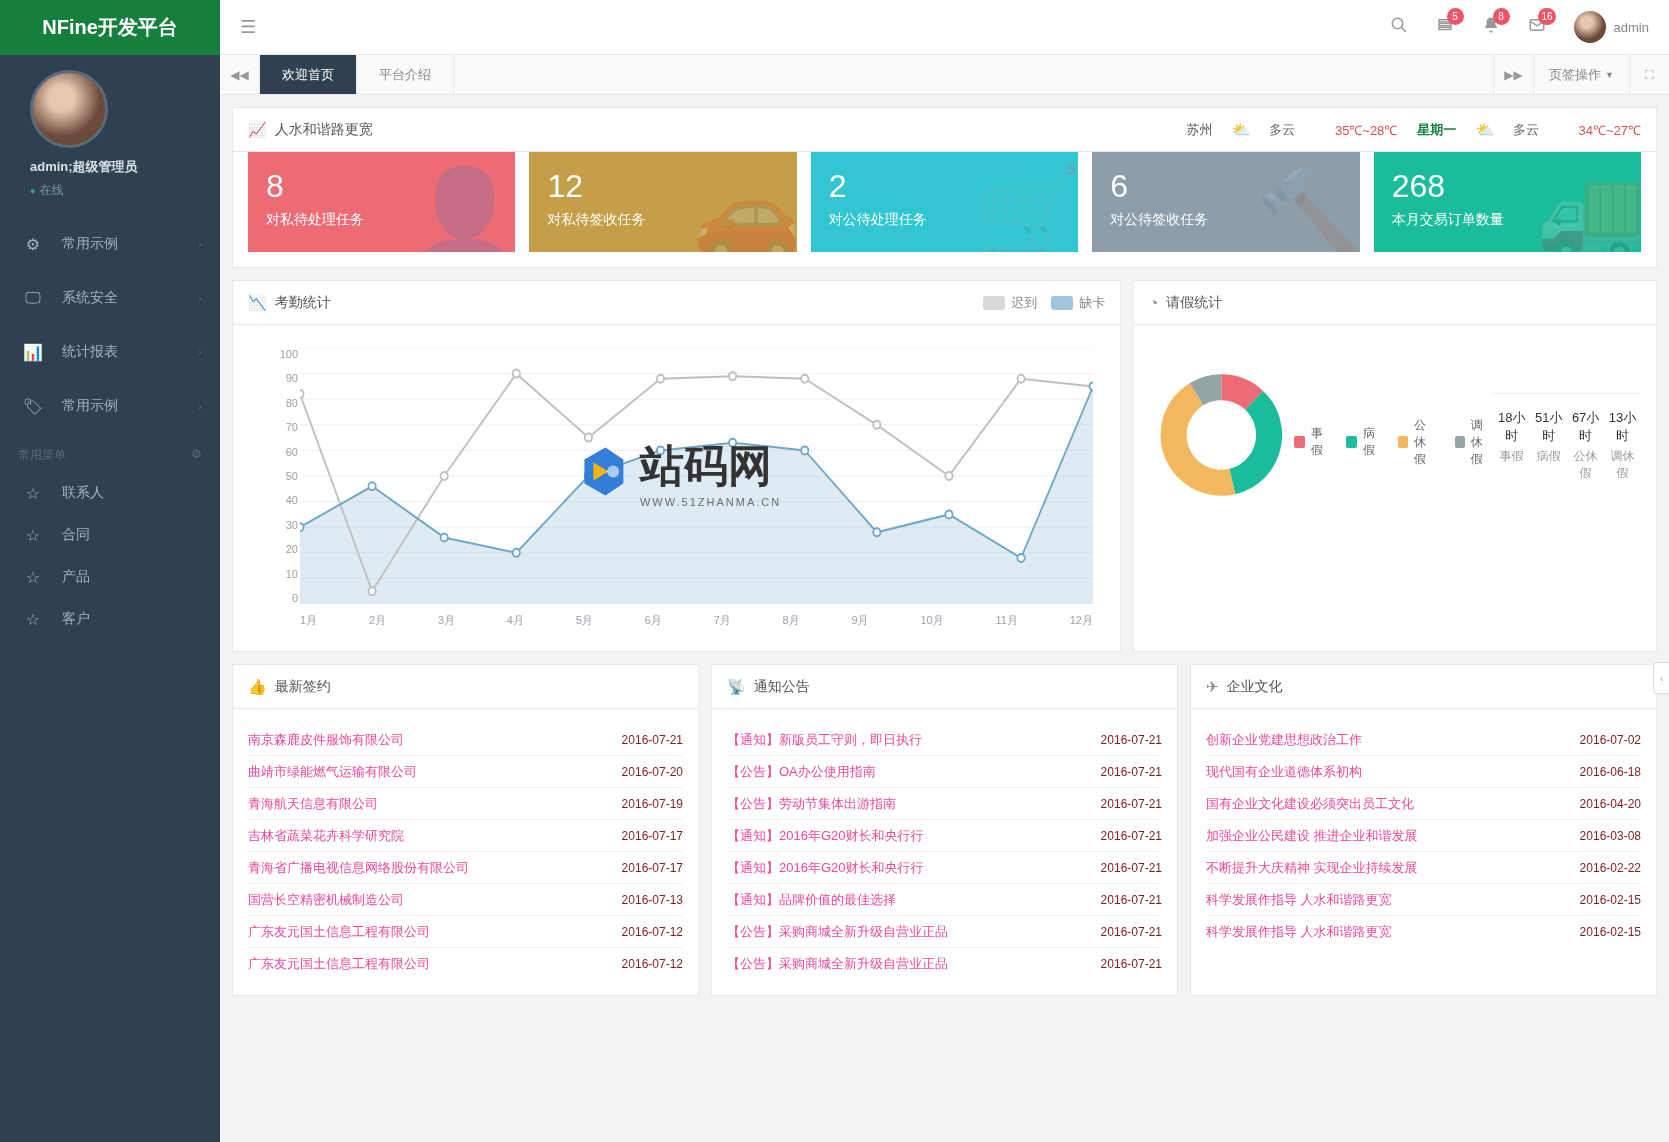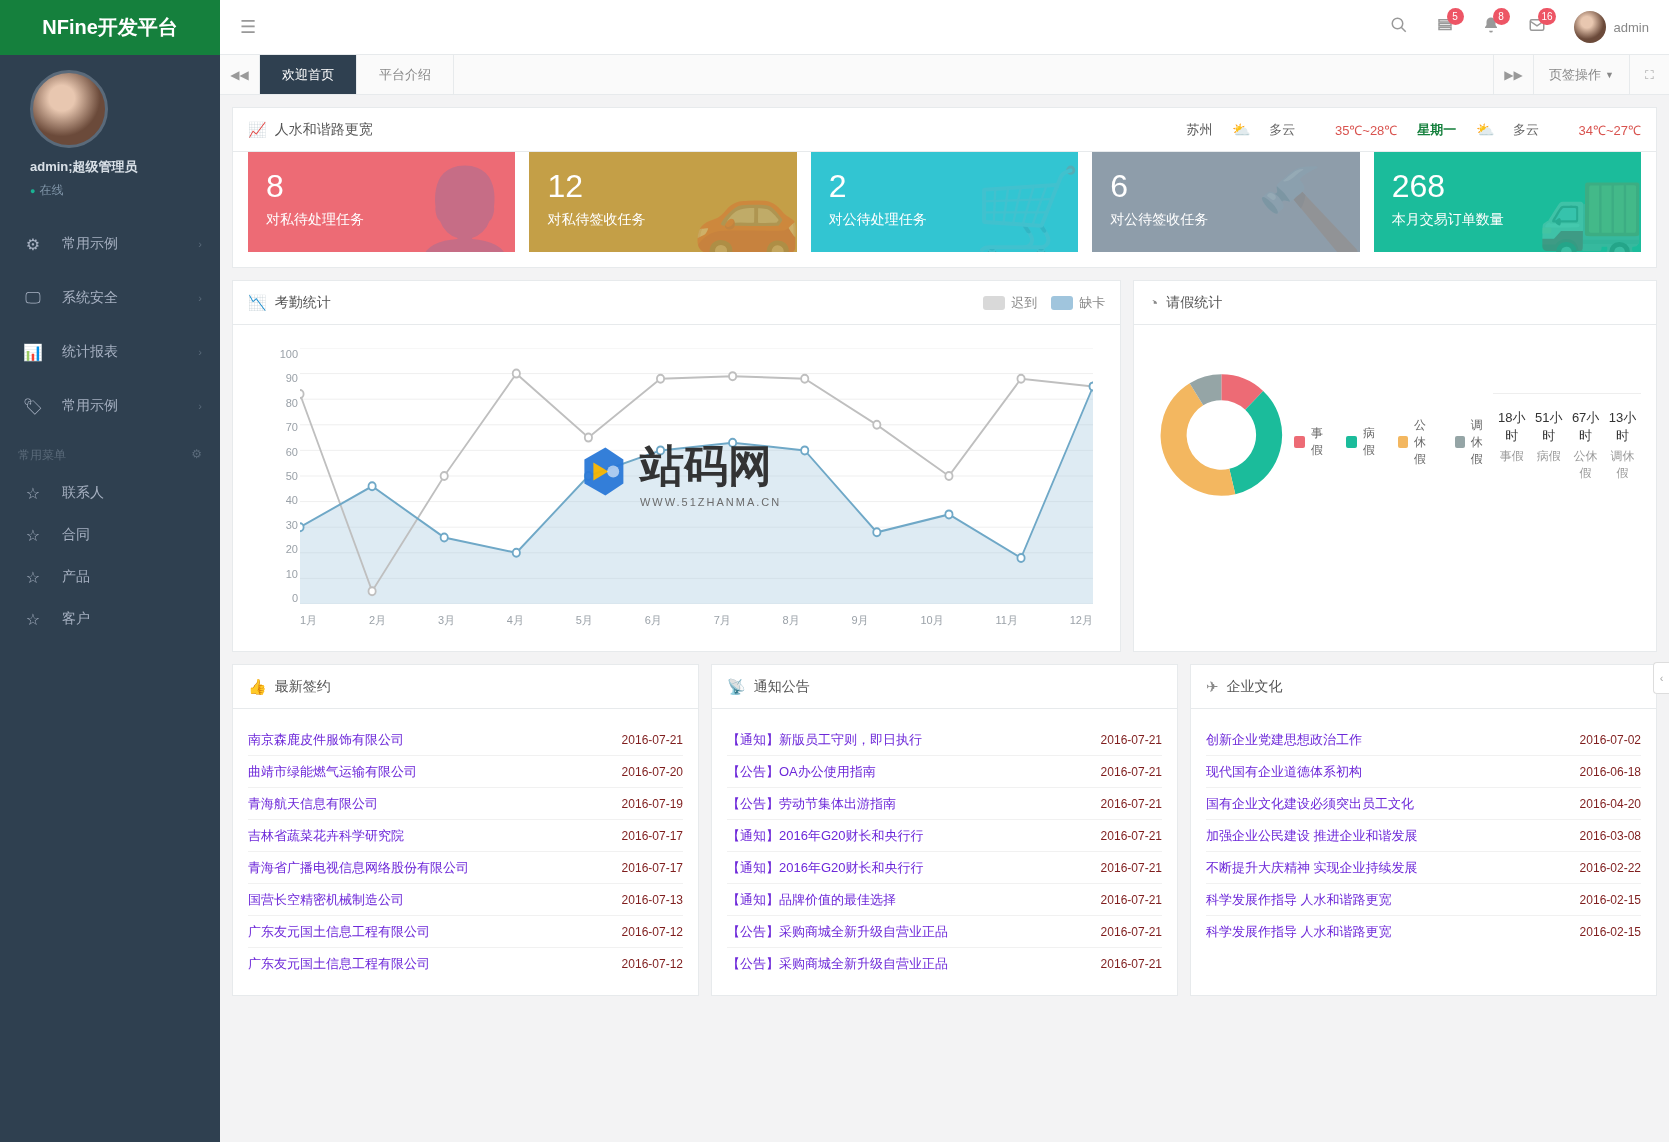--- a/index.html
+++ b/index.html
@@ -93,21 +93,21 @@
 .stats { display: flex; border-top: 1px solid #eee; margin-top: 20px; }
 .stats .cell { flex: 1; text-align: center; padding: 15px 4px; }
 .stats .val { font-size: 13px; color: #333; }
 .stats .lab { font-size: 12px; color: #999; margin-top: 3px; }
 
 .row3 { display: flex; gap: 12px; }
 .row3 .panel { flex: 1; }
 .list { list-style: none; }
 .list li { display: flex; justify-content: space-between; align-items: center; height: 32px; border-bottom: 1px solid #f1f1f1; font-size: 13px; }
 .list li:last-child { border-bottom: none; }
-.list .name { color: #6d28d9; }
+.list .name { color: #ec4899; }
 .list .date { color: #7f1d1d; font-size: 12px; }
 
 .watermark { position: absolute; left: 50%; top: 45%; transform: translate(-50%,-50%); font-size: 44px; font-weight: bold; color: #2a2a2a; pointer-events: none; opacity: 0.95; display: flex; align-items: center; gap: 8px; }
 .watermark .sub { font-size: 11px; font-weight: normal; letter-spacing: 2px; color: #666; display: block; }
 .wm-logo { width: 60px; height: 60px; }
 
 
 .side-tab { position: fixed; right: 0; top: 58%; width: 16px; height: 32px; background: #fff; border: 1px solid #ddd; border-right: none; border-radius: 4px 0 0 4px; display: flex; align-items: center; justify-content: center; font-size: 11px; color: #aaa; cursor: pointer; }
 </style>
 </head>

